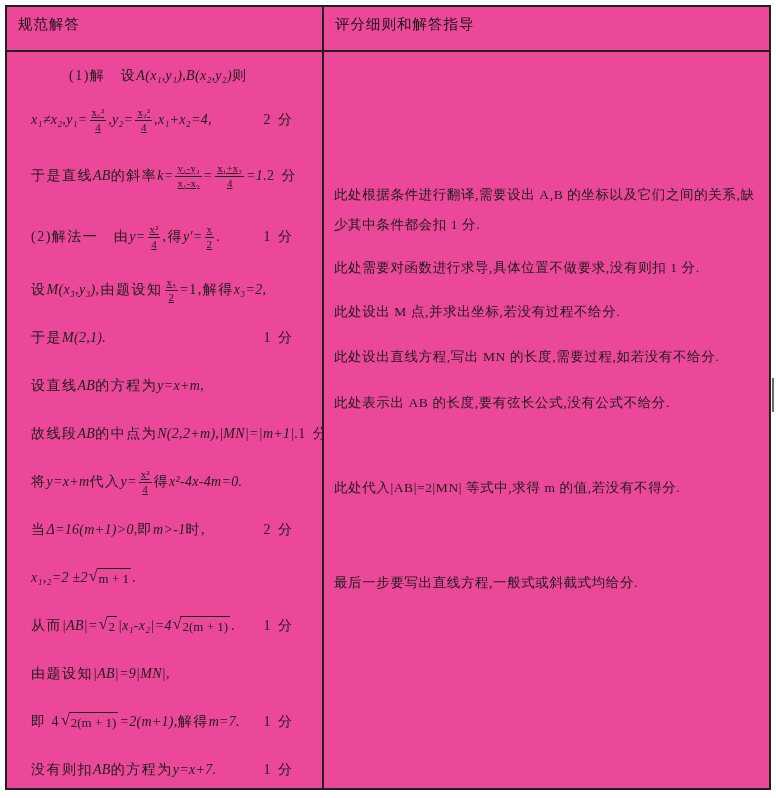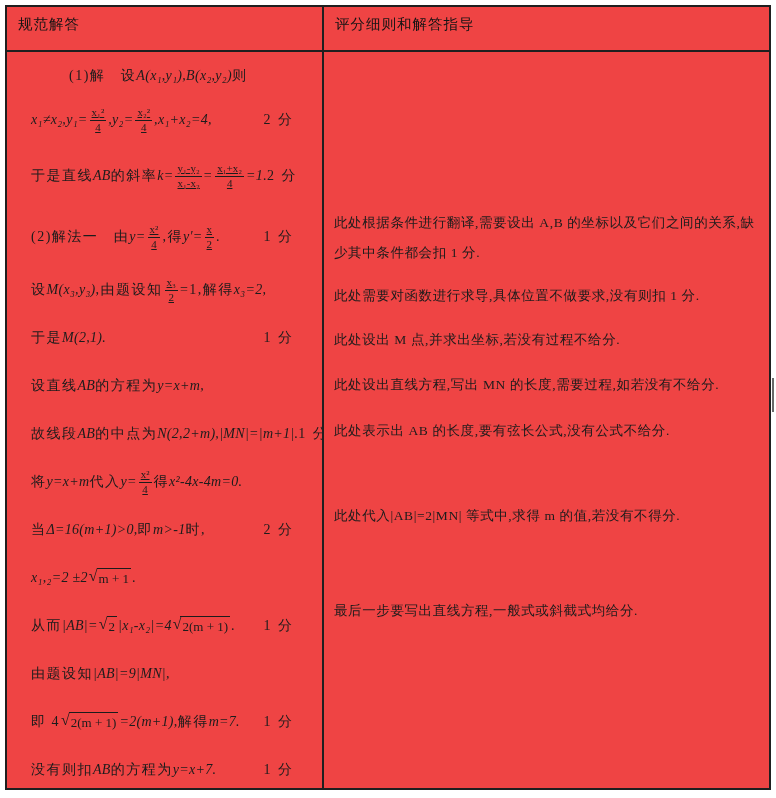--- a/index.html
+++ b/index.html
@@ -6,21 +6,21 @@
   html, body { width: 776px; height: 798px; background: #ffffff; overflow: hidden; }
   body { position: relative; font-family: "Liberation Serif", "DejaVu Serif", serif; color: #1c1c1c; }
 
   .sheet {
     position: absolute; left: 5px; top: 5px;
     width: 766px; height: 785px;
     border: 2px solid #1f1f1f;
     display: grid;
     grid-template-columns: 317px 1fr;
     grid-template-rows: 45px 1fr;
-    background: #ef4444;
+    background: #ec4899;
   }
   .cell { overflow: hidden; }
   .cell.colL { border-right: 2px solid #1f1f1f; }
   .cell.head {
     border-bottom: 2px solid #1f1f1f;
     font-family: "Liberation Sans", "DejaVu Sans", sans-serif;
     font-size: 14.5px; color: #141414;
     padding: 8px 0 0 11px;
     letter-spacing: 1px;
   }
@@ -49,21 +49,21 @@
   }
   .frac .num { border-bottom: 1px solid #1c1c1c; padding: 0 2px; }
   .frac .den { padding: 0 2px; }
 
   
   .sqrt { display: inline-flex; align-items: flex-start; margin: 0 1px; font-style: normal; letter-spacing: 0; }
   .sqrt .rsign { font-size: 16px; line-height: 1.1; transform: translateY(-1px); margin-right: -1px; }
   .sqrt .rad { border-top: 1px solid #1c1c1c; font-size: 13px; line-height: 1.5; padding: 0 2px; }
 
   
-  .cell.rub { padding: 128px 12px 0 10px; font-size: 13.5px; margin-top: 28px; }
+  .cell.rub { padding: 128px 12px 0 10px; font-size: 13.5px; }
   .rub-p { line-height: 30px; letter-spacing: 0.6px; }
   .rub-p:nth-of-type(1) { margin-bottom: 13px; }
   .rub-p:nth-of-type(2) { margin-bottom: 14px; }
   .rub-p:nth-of-type(3) { margin-bottom: 15px; }
   .rub-p:nth-of-type(4) { margin-bottom: 16px; }
   .rub-p:nth-of-type(5) { margin-bottom: 55px; }
   .rub-p:nth-of-type(6) { margin-bottom: 65px; }
   .rub-p:nth-of-type(7) { margin-bottom: 7px; }
   .rub-p:nth-of-type(8) { margin-bottom: 17px; }
 

